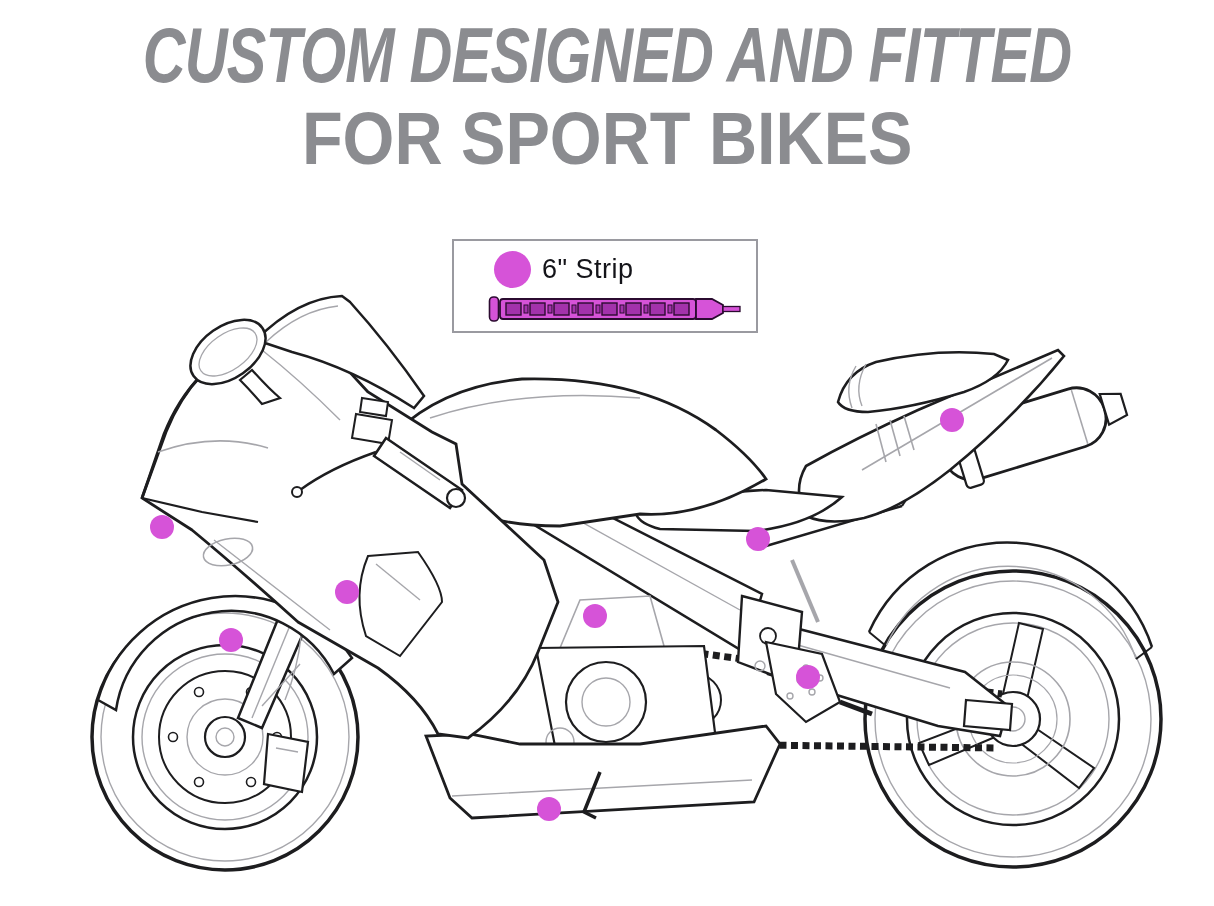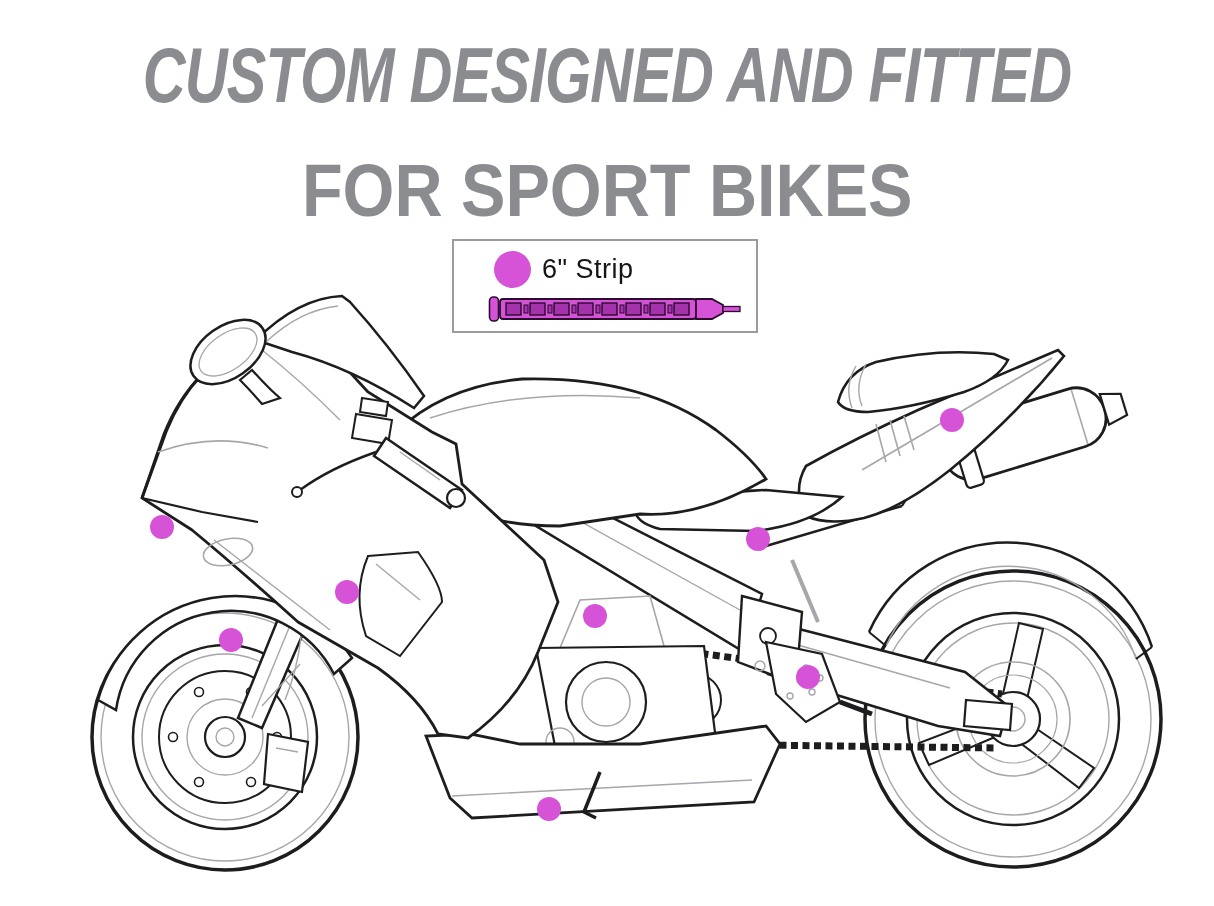--- a/index.html
+++ b/index.html
@@ -7,23 +7,23 @@
     --strip-module:#a332ab;
     --title-gray:#8b8c90;
     --line-dark:#1d1d1f;
   }
   html,body{margin:0;padding:0;background:#ffffff;}
   .stage{
     position:relative;width:1214px;height:906px;background:#ffffff;overflow:hidden;
     font-family:"Liberation Sans", sans-serif;
   }
   .title{
-    position:absolute;top:36px;left:0;width:100%;
+    position:absolute;top:16px;left:0;width:100%;
     display:flex;flex-direction:column;align-items:center;
-    color:var(--title-gray);line-height:1;user-select:none;gap:32px;
+    color:var(--title-gray);line-height:1;user-select:none;
   }
   .title-line1{
     font-size:78px;font-weight:bold;font-style:italic;white-space:nowrap;
     transform:scaleX(0.76);transform-origin:50% 50%;letter-spacing:-1px;
   }
   .title-line2{
     font-size:74px;font-weight:bold;white-space:nowrap;margin-top:8px;
     transform:scaleX(0.90);transform-origin:50% 50%;letter-spacing:0px;
   }
   .legend-box{

